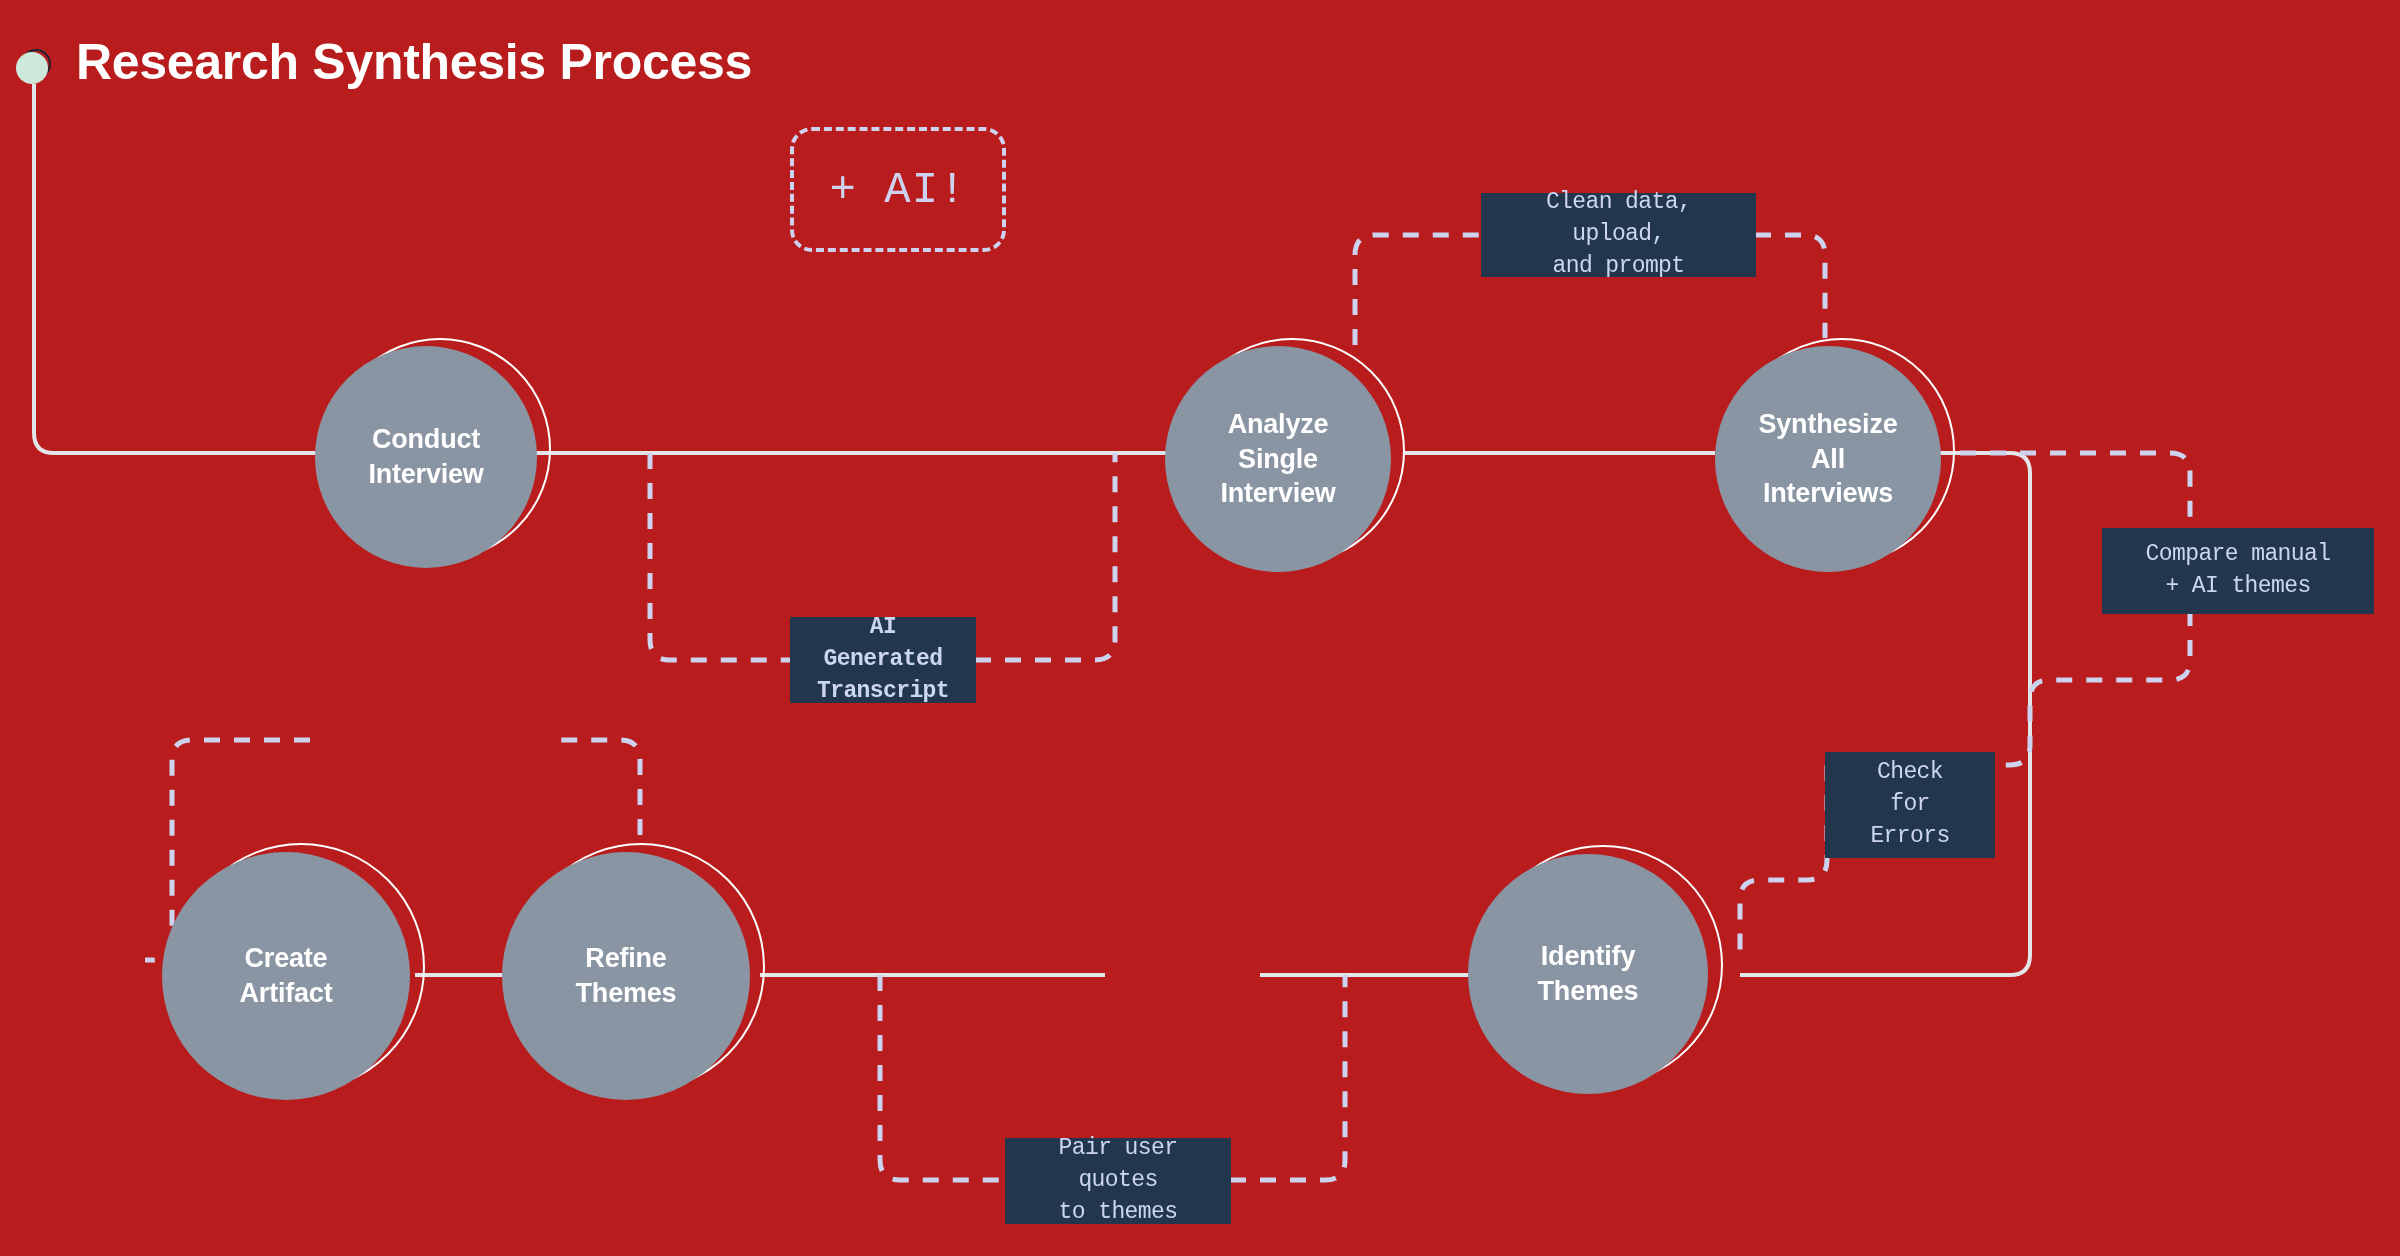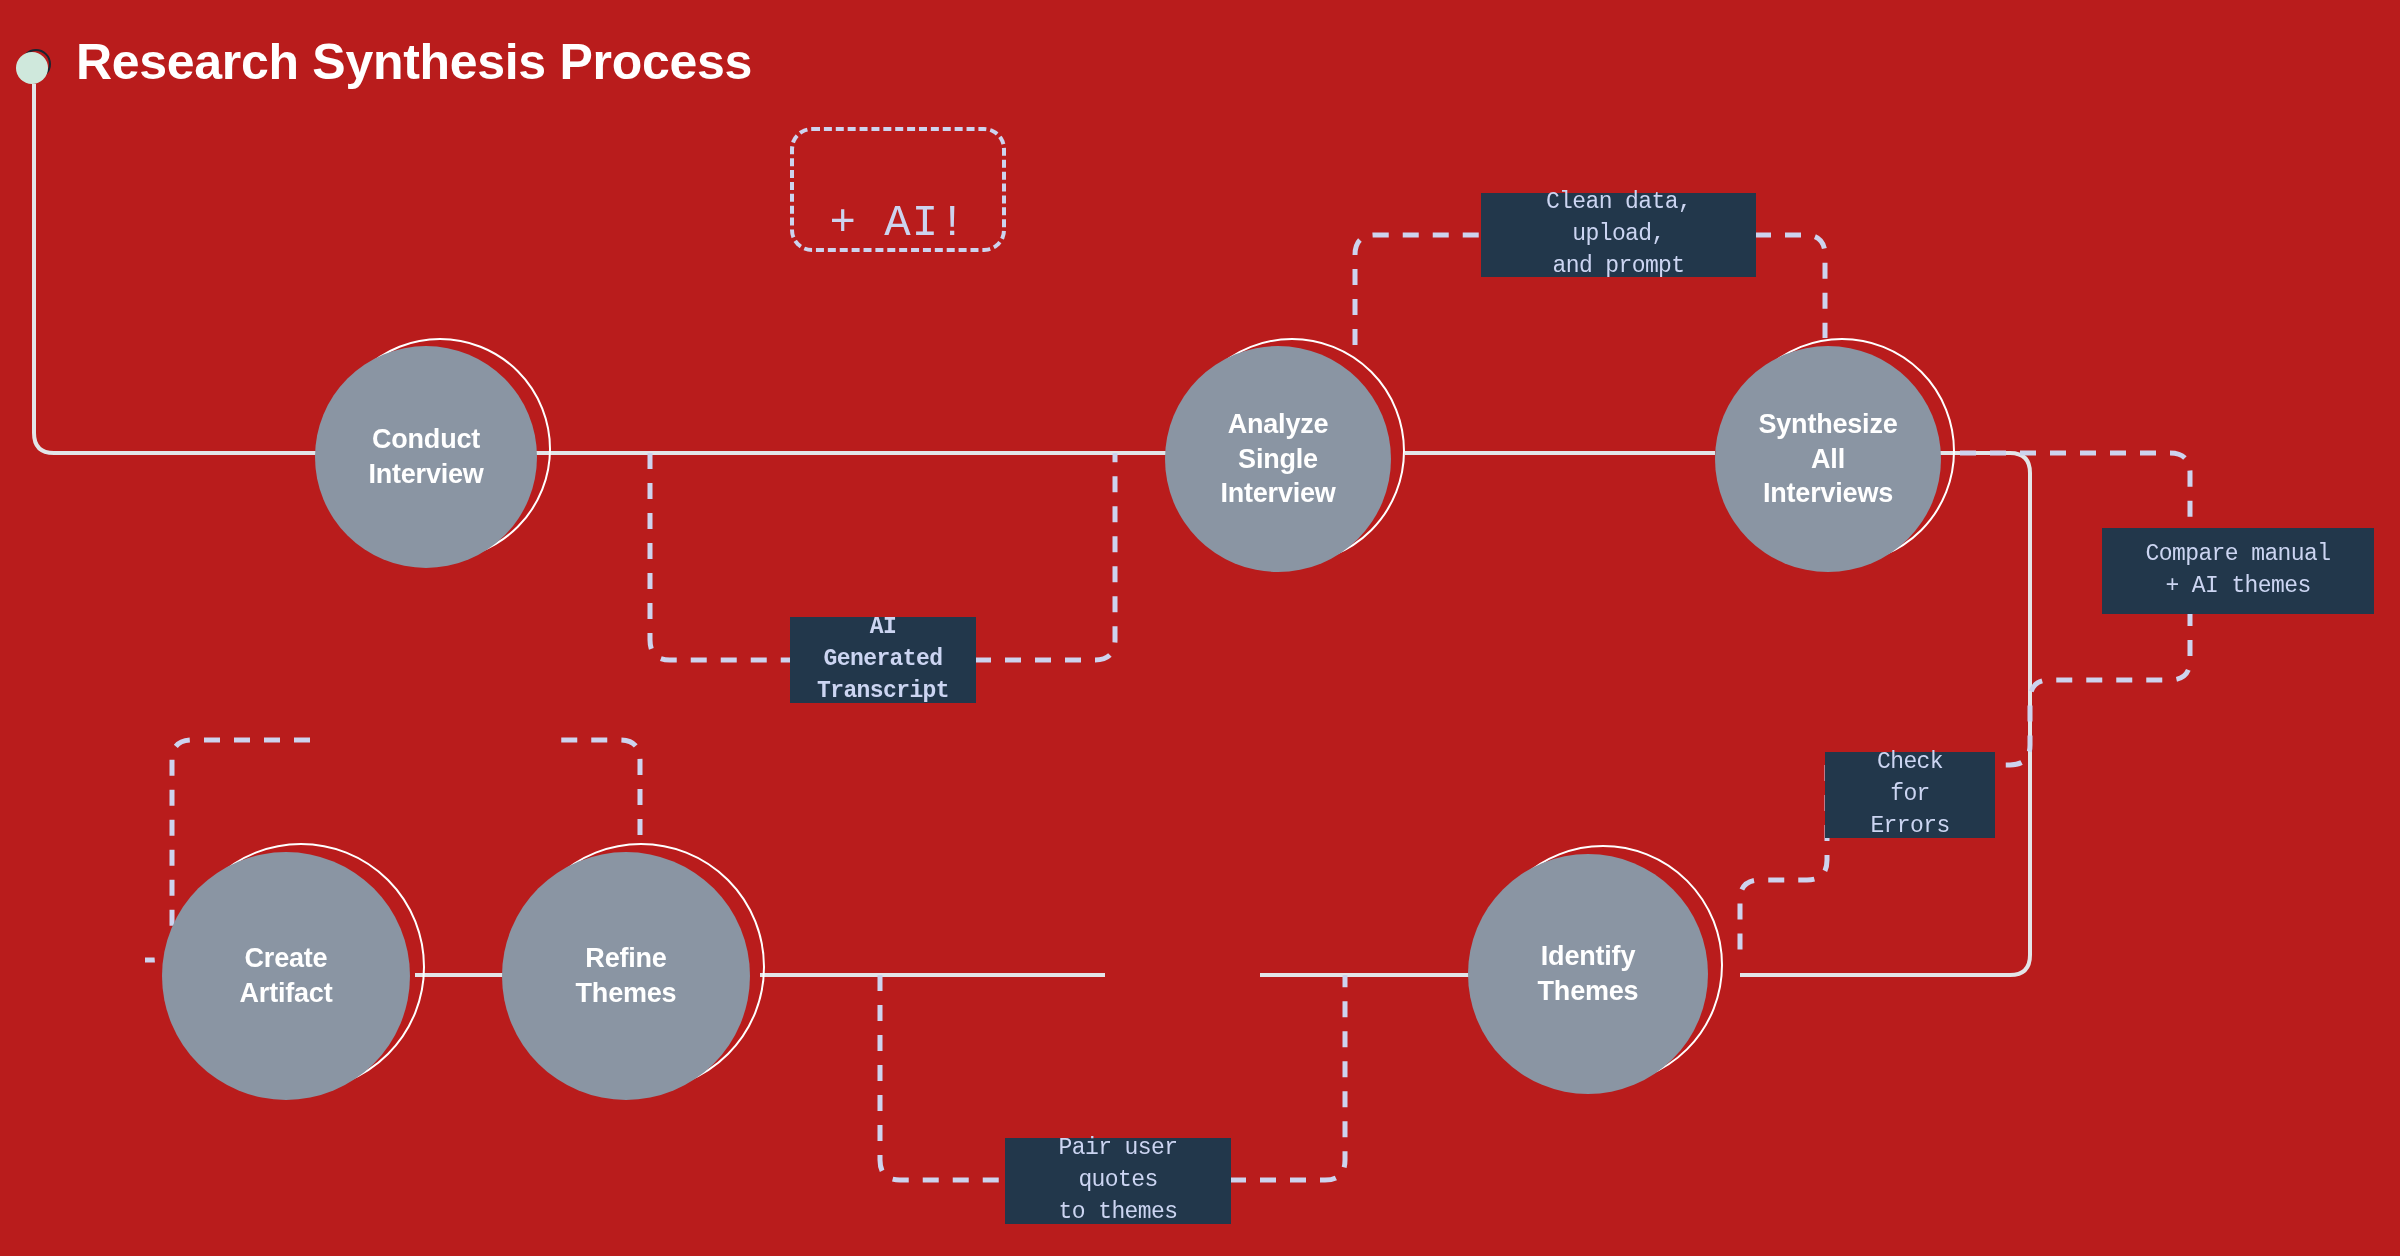--- a/index.html
+++ b/index.html
@@ -144,21 +144,21 @@
   
   #ai-callout {
     position: absolute;
     left: 790px;
     top: 127px;
     width: 216px;
     height: 125px;
     border: 4px dashed #cdd3ee;
     border-radius: 22px;
     display: flex;
-    align-items: flex-end;
+    align-items: center;
     justify-content: center;
     box-sizing: border-box;
   }
   #ai-callout .ai-text {
     color: #cdd3ee;
     font-size: 44px;
     font-family: "Liberation Mono", "DejaVu Sans Mono", monospace;
     letter-spacing: 1px;
   }
 </style>
@@ -257,20 +257,20 @@
 
   <div class="chip" style="left:790px; top:617px; width:186px; height:86px;font-weight:bold;">AI Generated
 Transcript</div>
 
   <div class="chip" style="left:1481px; top:193px; width:275px; height:84px;">Clean data, upload,
 and prompt</div>
 
   <div class="chip" style="left:2102px; top:528px; width:272px; height:86px;">Compare manual
 + AI themes</div>
 
-  <div class="chip" style="left:1825px; top:752px; width:170px; height:86px;">Check for
+  <div class="chip" style="left:1825px; top:752px; width:170px; height:106px;">Check for
 Errors</div>
 
   <div class="chip" style="left:1005px; top:1138px; width:226px; height:86px;">Pair user quotes
 to themes</div>
 
 
 </div>
 
 </body></html>

